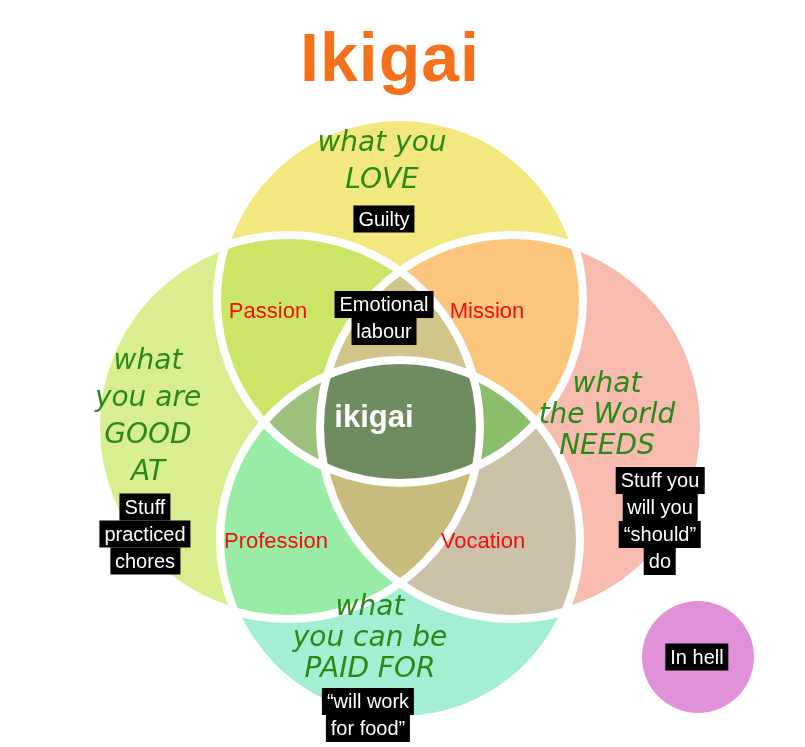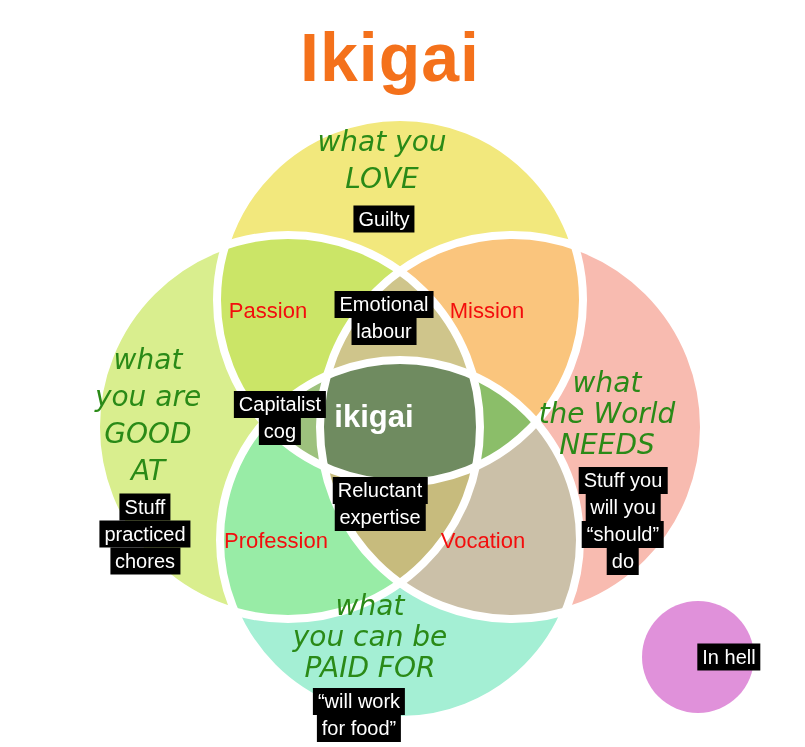--- a/index.html
+++ b/index.html
@@ -140,46 +140,38 @@
 
   <div class="lbl bbox" style="left:384px;top:219px">
     <span class="bline">Guilty</span>
   </div>
 
   <div class="lbl bbox" style="left:384px;top:318px">
     <span class="bline">Emotional</span>
     <span class="bline">labour</span>
   </div>
 
-  <div class="lbl bbox" style="left:280px;top:418px">
-    <span class="bline">Capitalist</span>
-    <span class="bline">cog</span>
-  </div>
 
 
-  <div class="lbl bbox" style="left:380px;top:504px">
-    <span class="bline">Reluctant</span>
-    <span class="bline">expertise</span>
-  </div>
 
   <div class="lbl bbox" style="left:145px;top:534px">
     <span class="bline">Stuff</span>
     <span class="bline">practiced</span>
     <span class="bline">chores</span>
   </div>
 
-  <div class="lbl bbox" style="left:623px;top:521px">
+  <div class="lbl bbox" style="left:660px;top:521px">
     <span class="bline">Stuff you</span>
     <span class="bline">will you</span>
     <span class="bline">“should”</span>
     <span class="bline">do</span>
   </div>
 
-  <div class="lbl bbox" style="left:359px;top:715px">
+  <div class="lbl bbox" style="left:368px;top:715px">
     <span class="bline">“will work</span>
     <span class="bline">for food”</span>
   </div>
 
-  <div class="lbl bbox" style="left:729px;top:657px">
+  <div class="lbl bbox" style="left:697px;top:657px">
     <span class="bline">In hell</span>
   </div>
 
 </div>
 
 </body></html>

